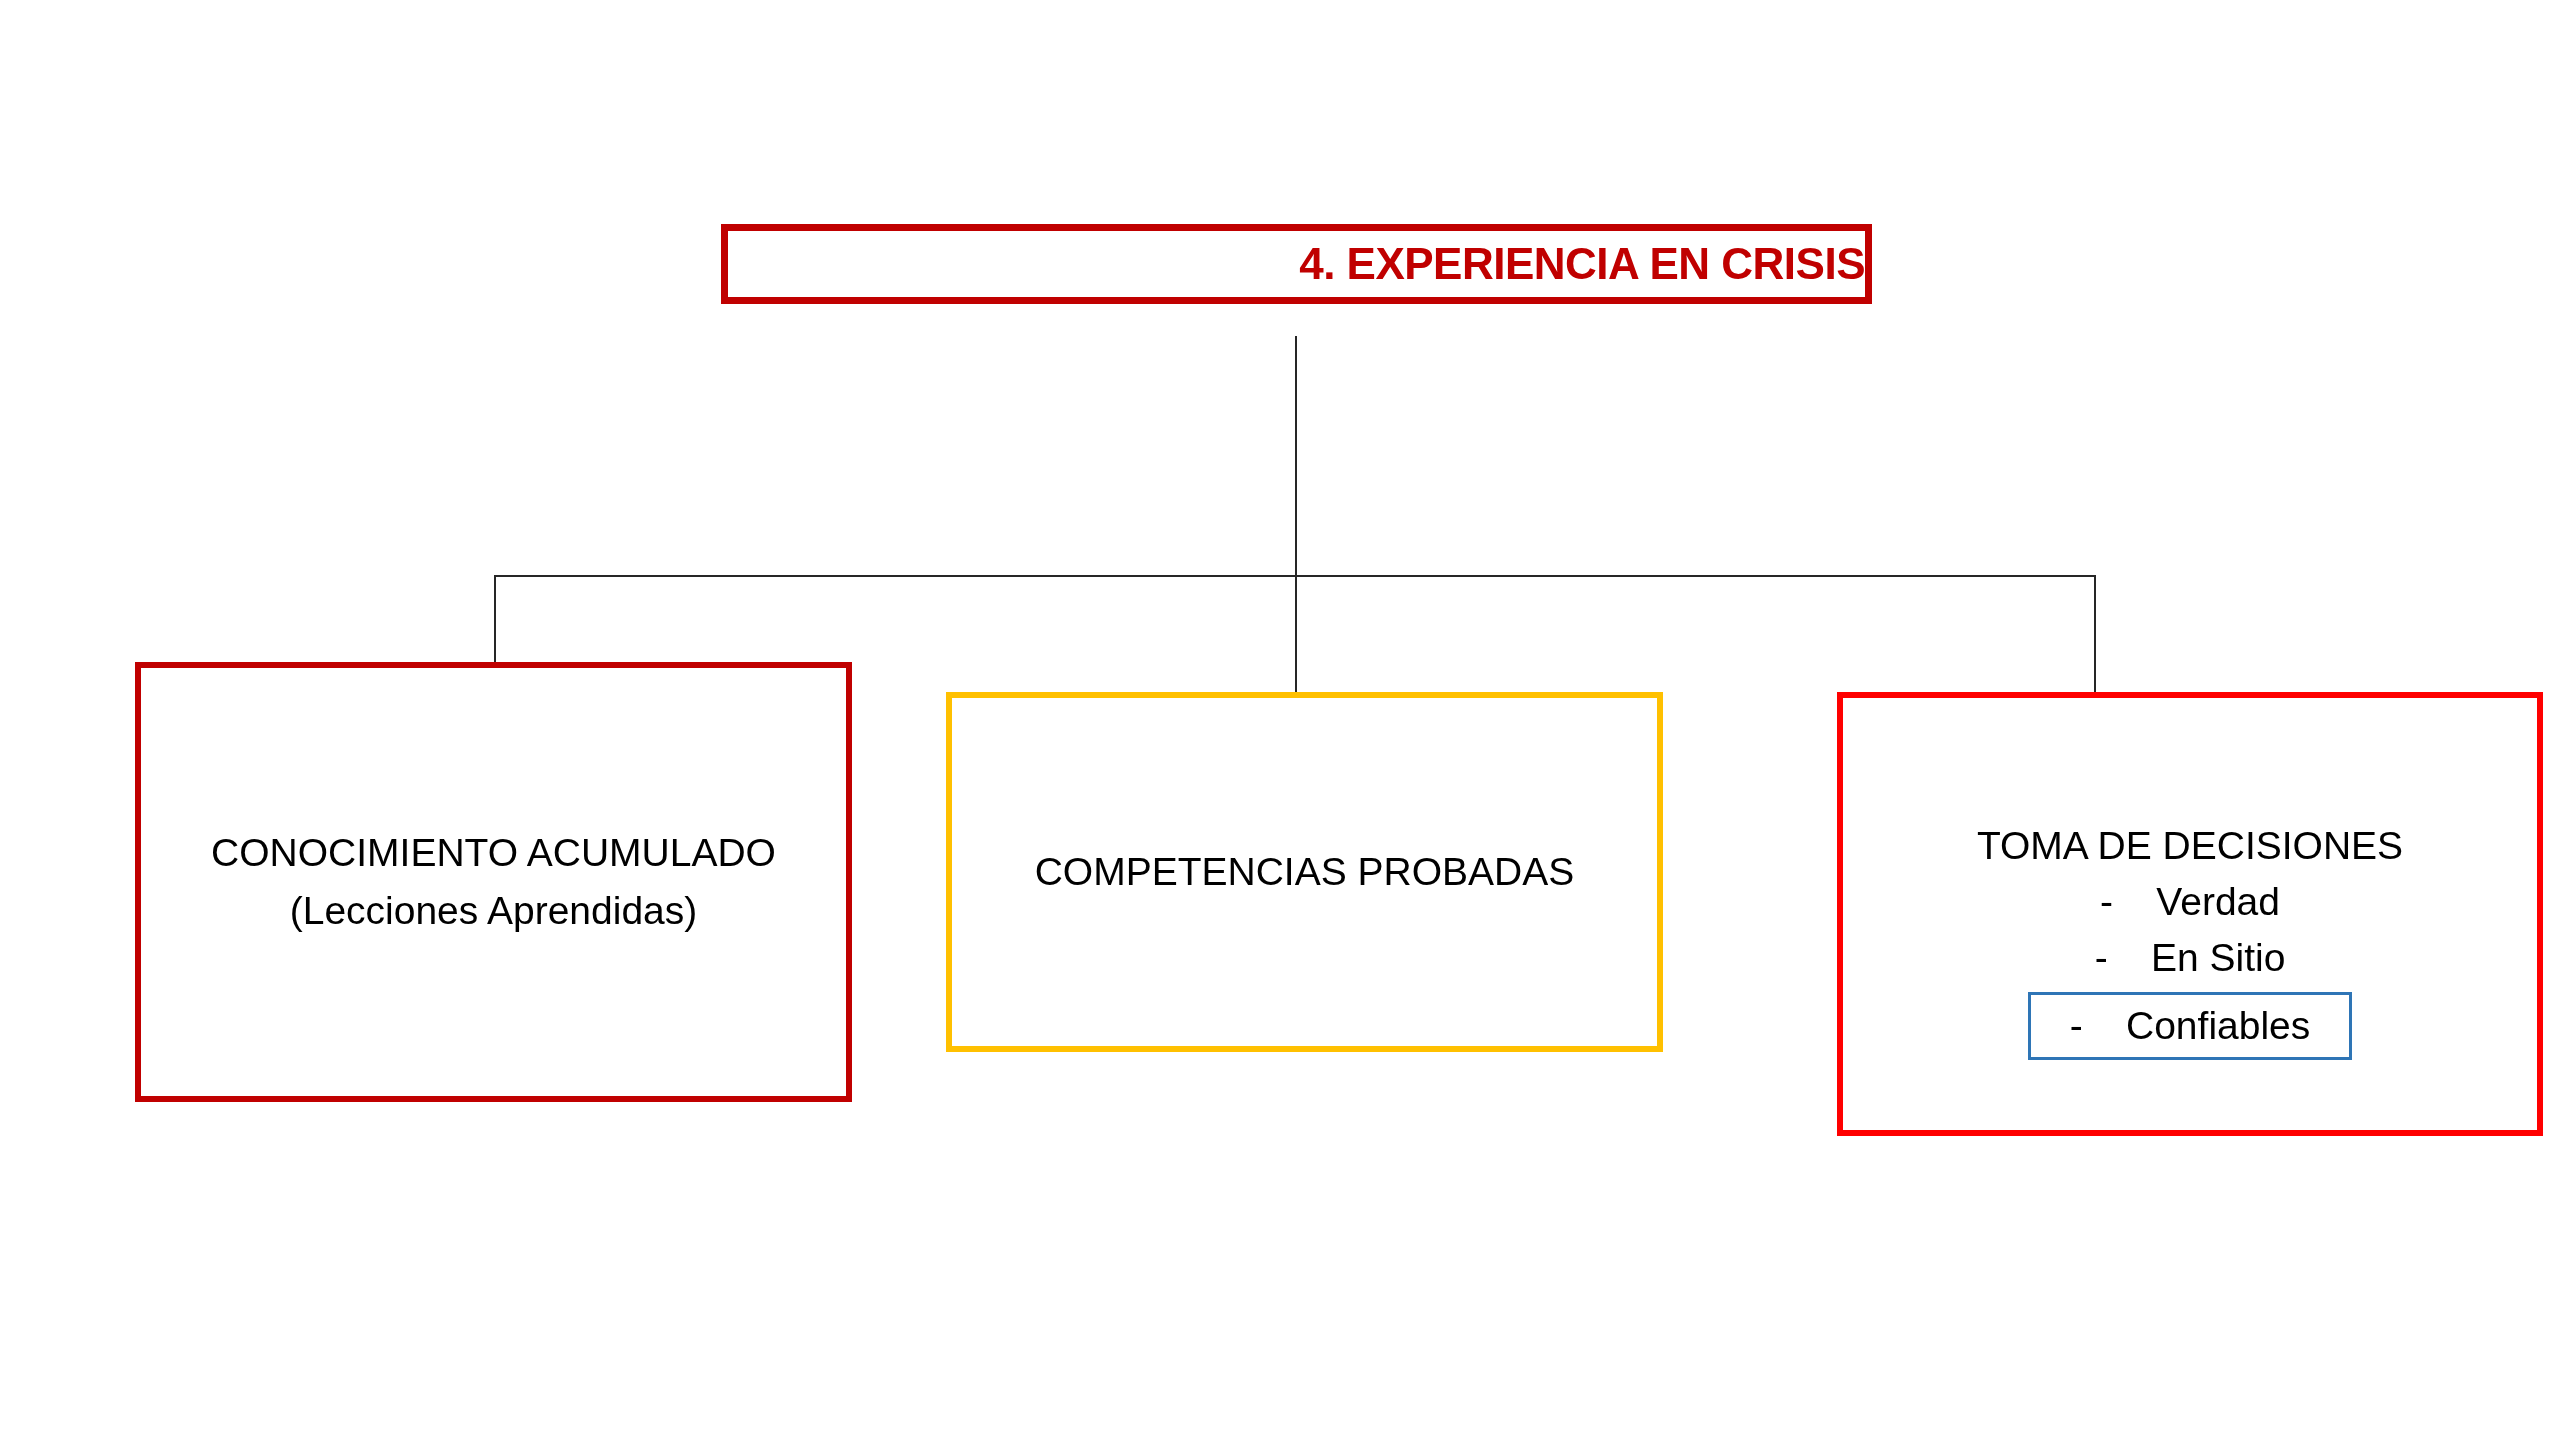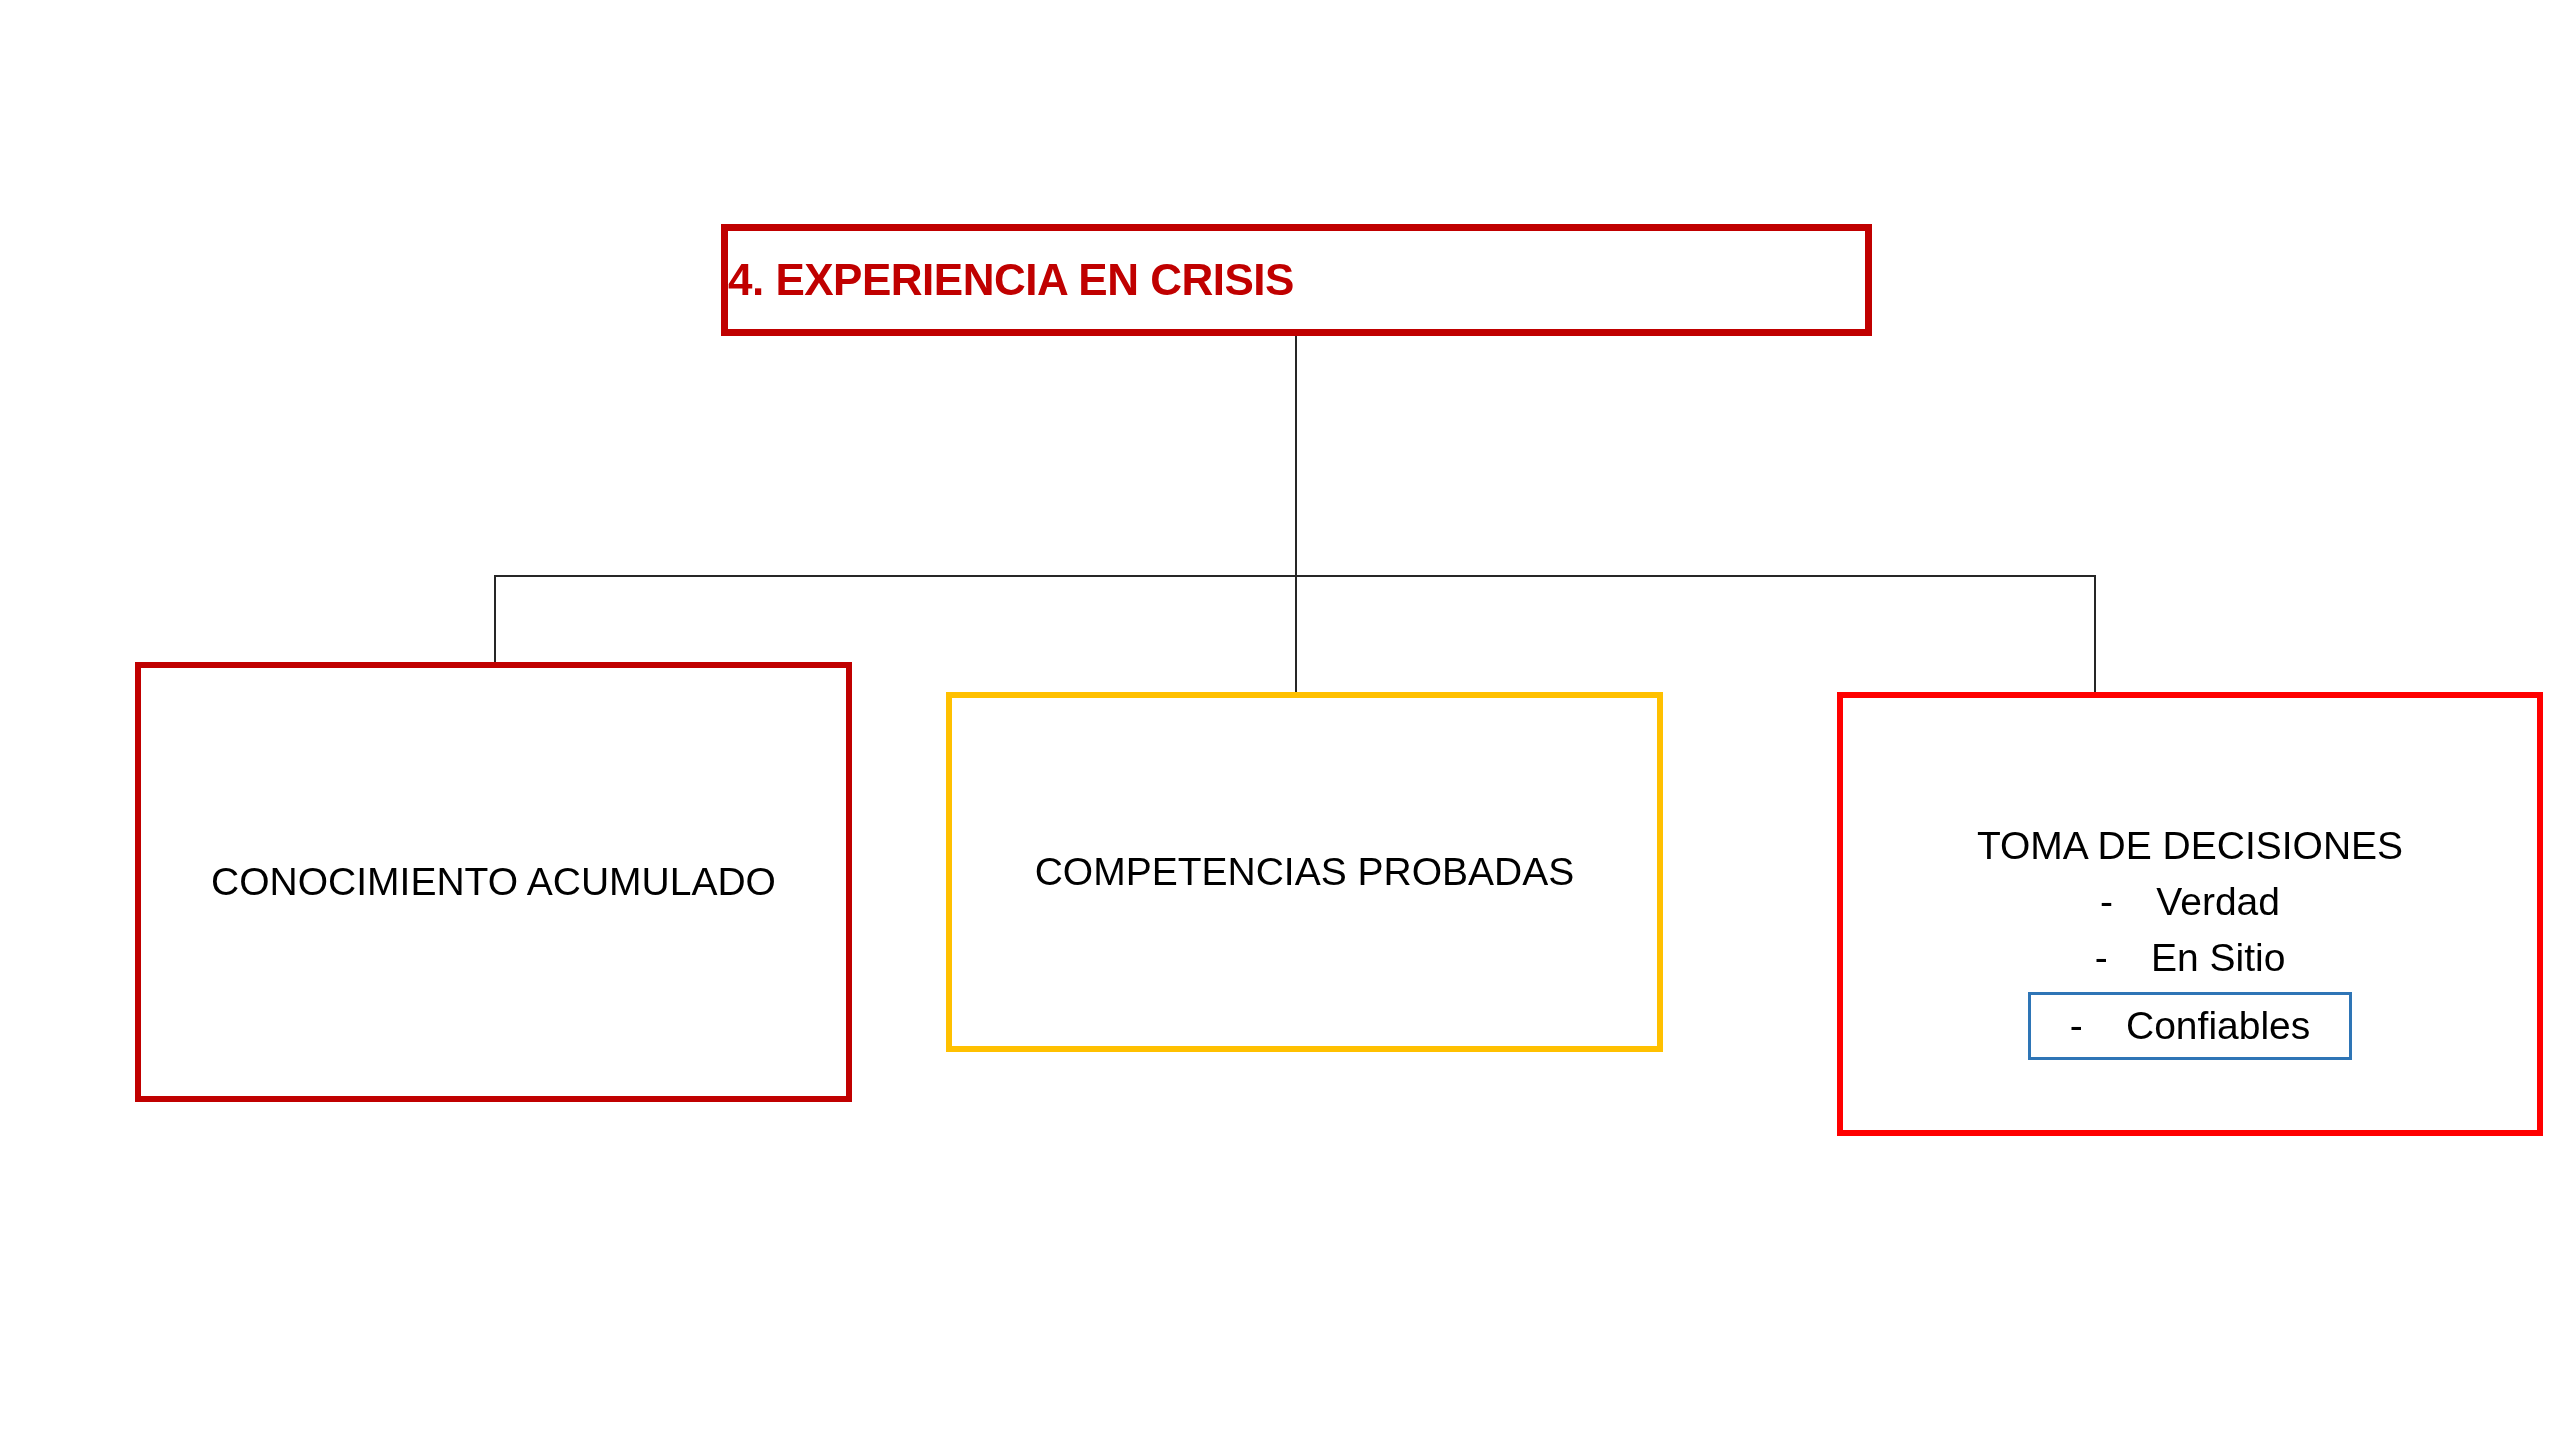--- a/index.html
+++ b/index.html
@@ -9,23 +9,23 @@
   }
   .line{position:absolute;background:#262626;}
   .line-v1{left:1295px;top:336px;width:1.9px;height:241px;}
   .line-h1{left:494px;top:575px;width:1602px;height:1.9px;}
   .line-dl{left:494px;top:575px;width:1.9px;height:120px;}
   .line-dm{left:1295px;top:575px;width:1.9px;height:118px;}
   .line-dr{left:2094px;top:575px;width:1.9px;height:118px;}
 
   .box{position:absolute;background:#ffffff;box-sizing:border-box;}
   .title-box{
-    left:721px;top:224px;width:1151px;height:112px;
+    left:721px;top:224px;width:1151px;height:80px;
     border:7.7px solid #C00000;
-    display:flex;align-items:center;justify-content:flex-start;
+    display:flex;align-items:center;justify-content:flex-end;
   }
   .title-text{
     color:#C00000;font-weight:bold;font-size:44px;letter-spacing:-0.5px;
   }
   .node{
     display:flex;flex-direction:column;align-items:center;justify-content:center;
     text-align:center;font-size:39px;color:#000000;line-height:58px;
   }
   .node-left{left:135px;top:662px;width:717px;height:440px;border:6.8px solid #C00000;}
   .node-mid{left:946px;top:692px;width:717px;height:360px;border:6.8px solid #FFC000;}
@@ -55,20 +55,21 @@
   <div class="line line-dl"></div>
   <div class="line line-dm"></div>
   <div class="line line-dr"></div>
 
   <div class="box title-box">
     <span class="title-text">4. EXPERIENCIA EN CRISIS</span>
   </div>
 
   <div class="box node node-left">
     <span class="node-line">CONOCIMIENTO ACUMULADO</span>
+    <span class="node-line">(Lecciones Aprendidas)</span>
   </div>
 
   <div class="box node node-mid">
     <span class="node-line">COMPETENCIAS PROBADAS</span>
   </div>
 
   <div class="box node node-right">
     <span class="toma-heading">TOMA DE DECISIONES</span>
     <span class="bullet">-    Verdad</span>
     <span class="bullet">-    En Sitio</span>

